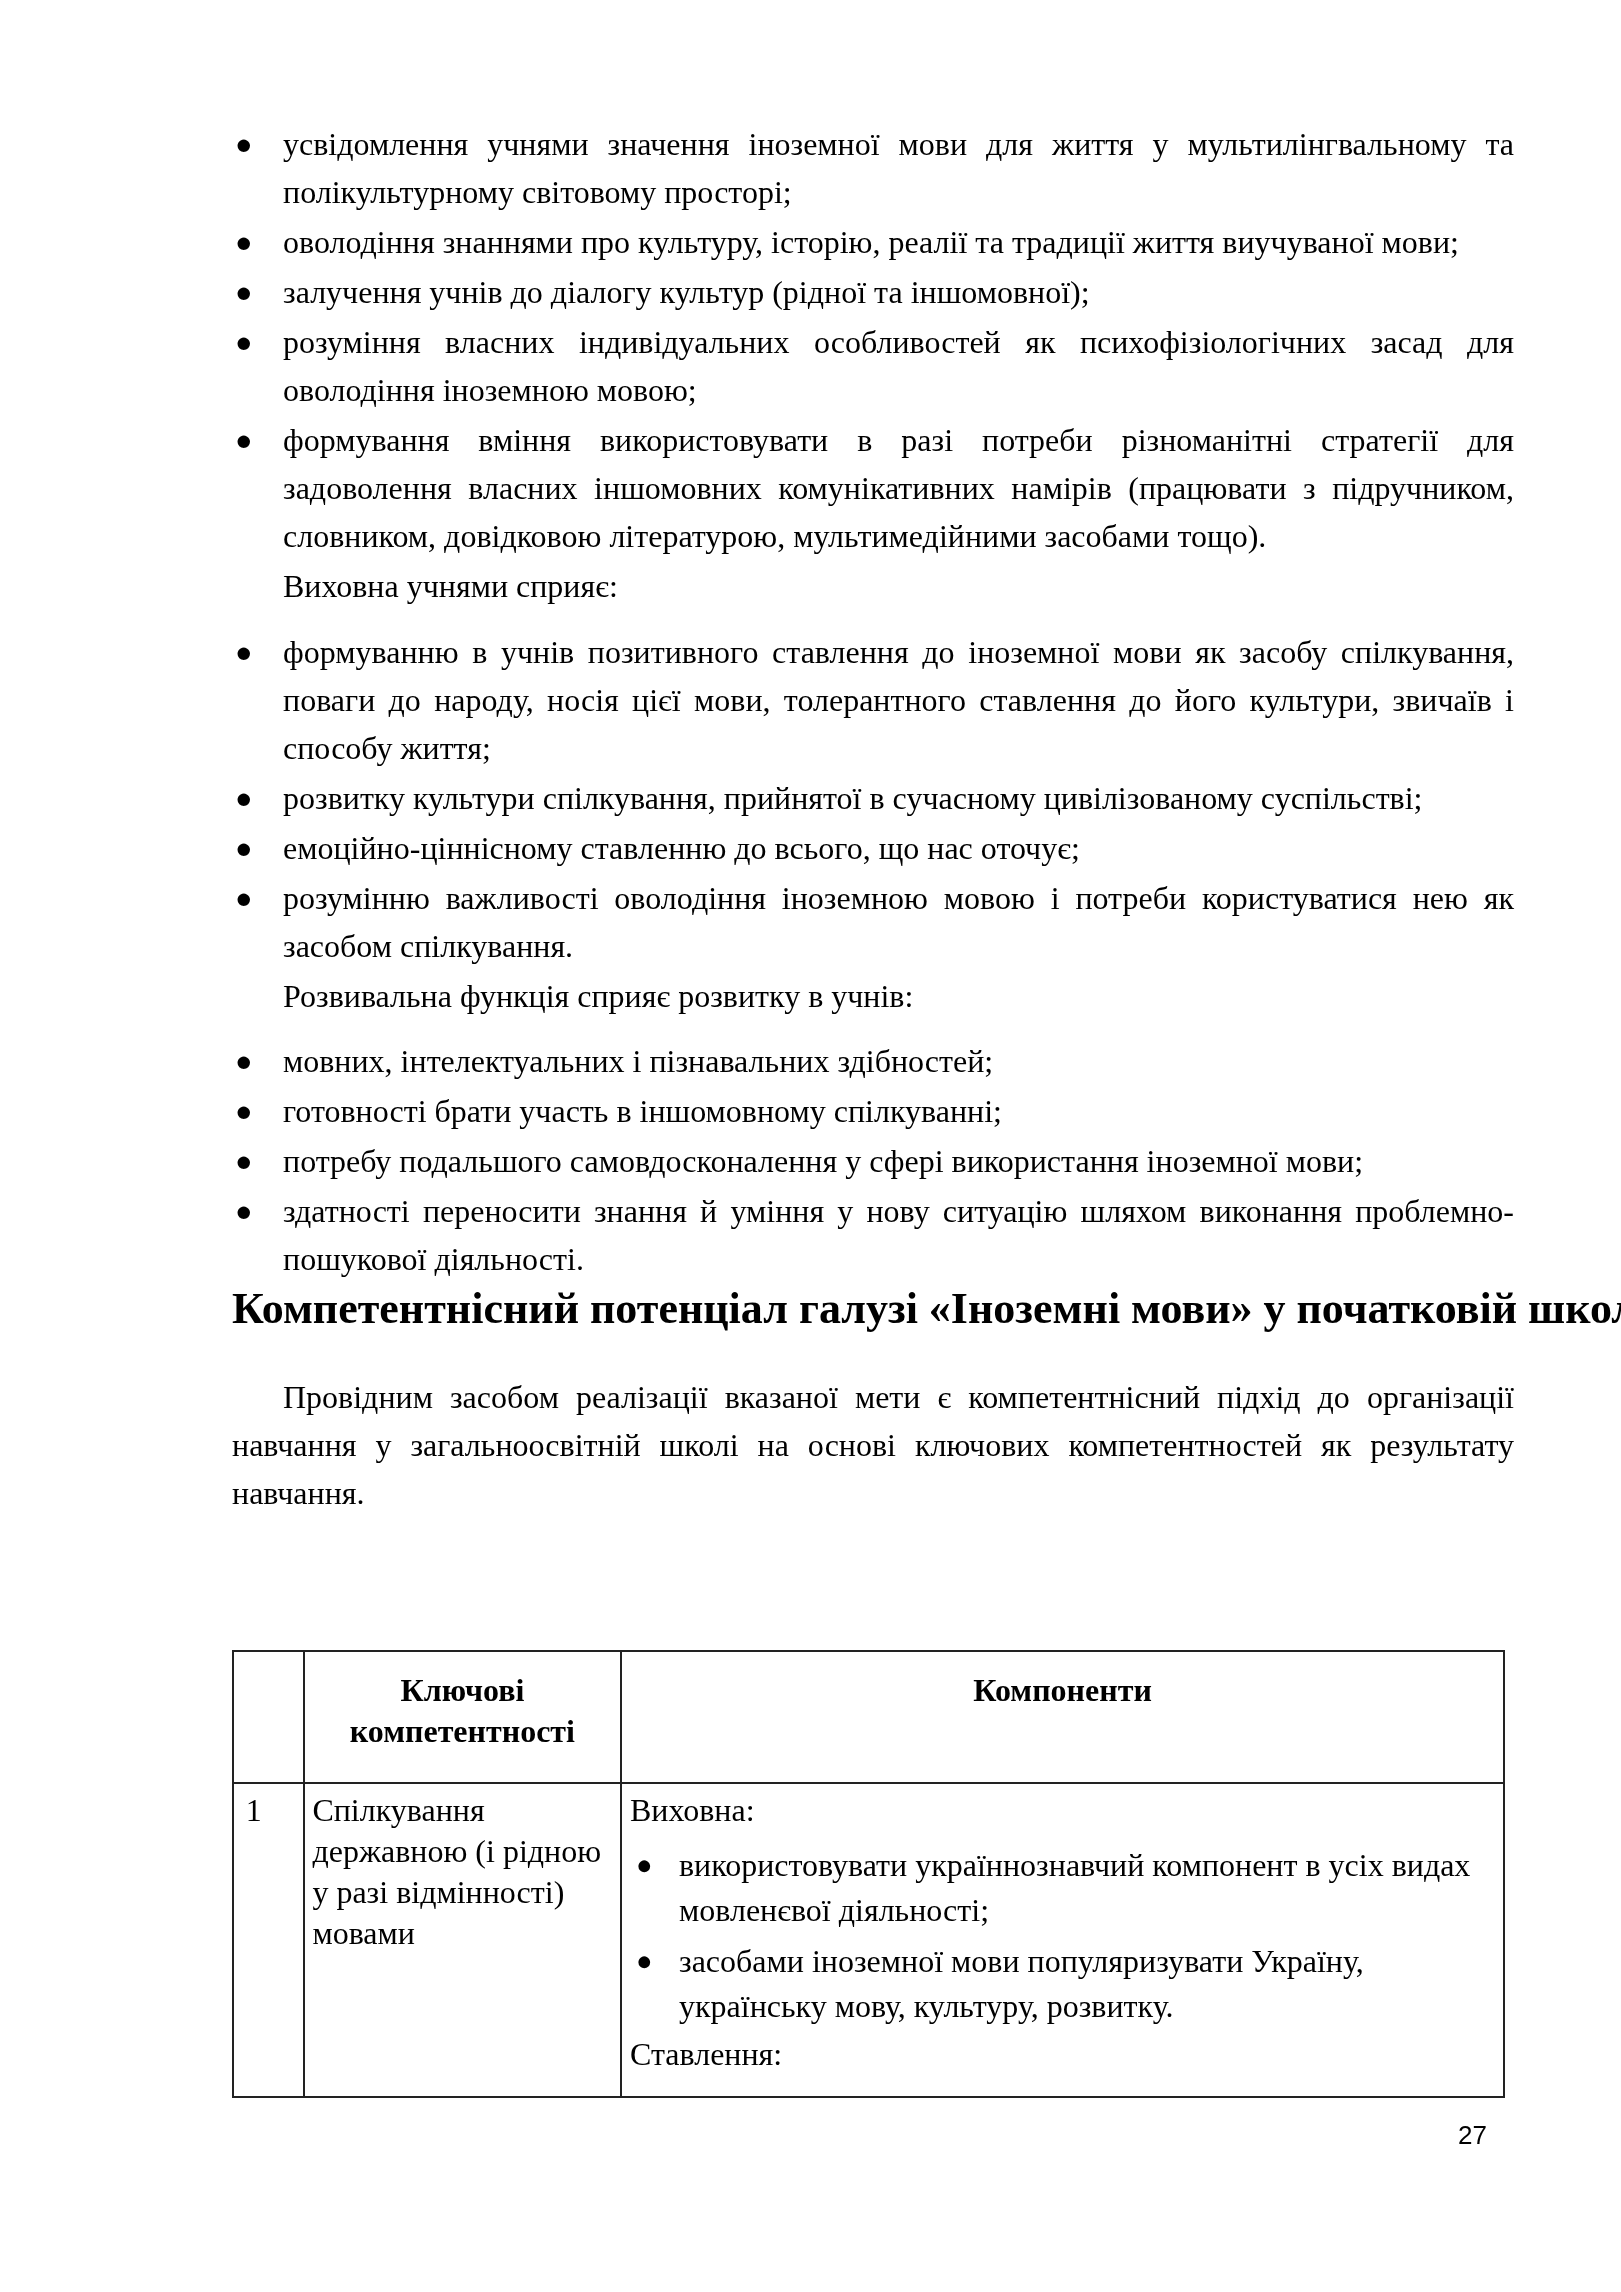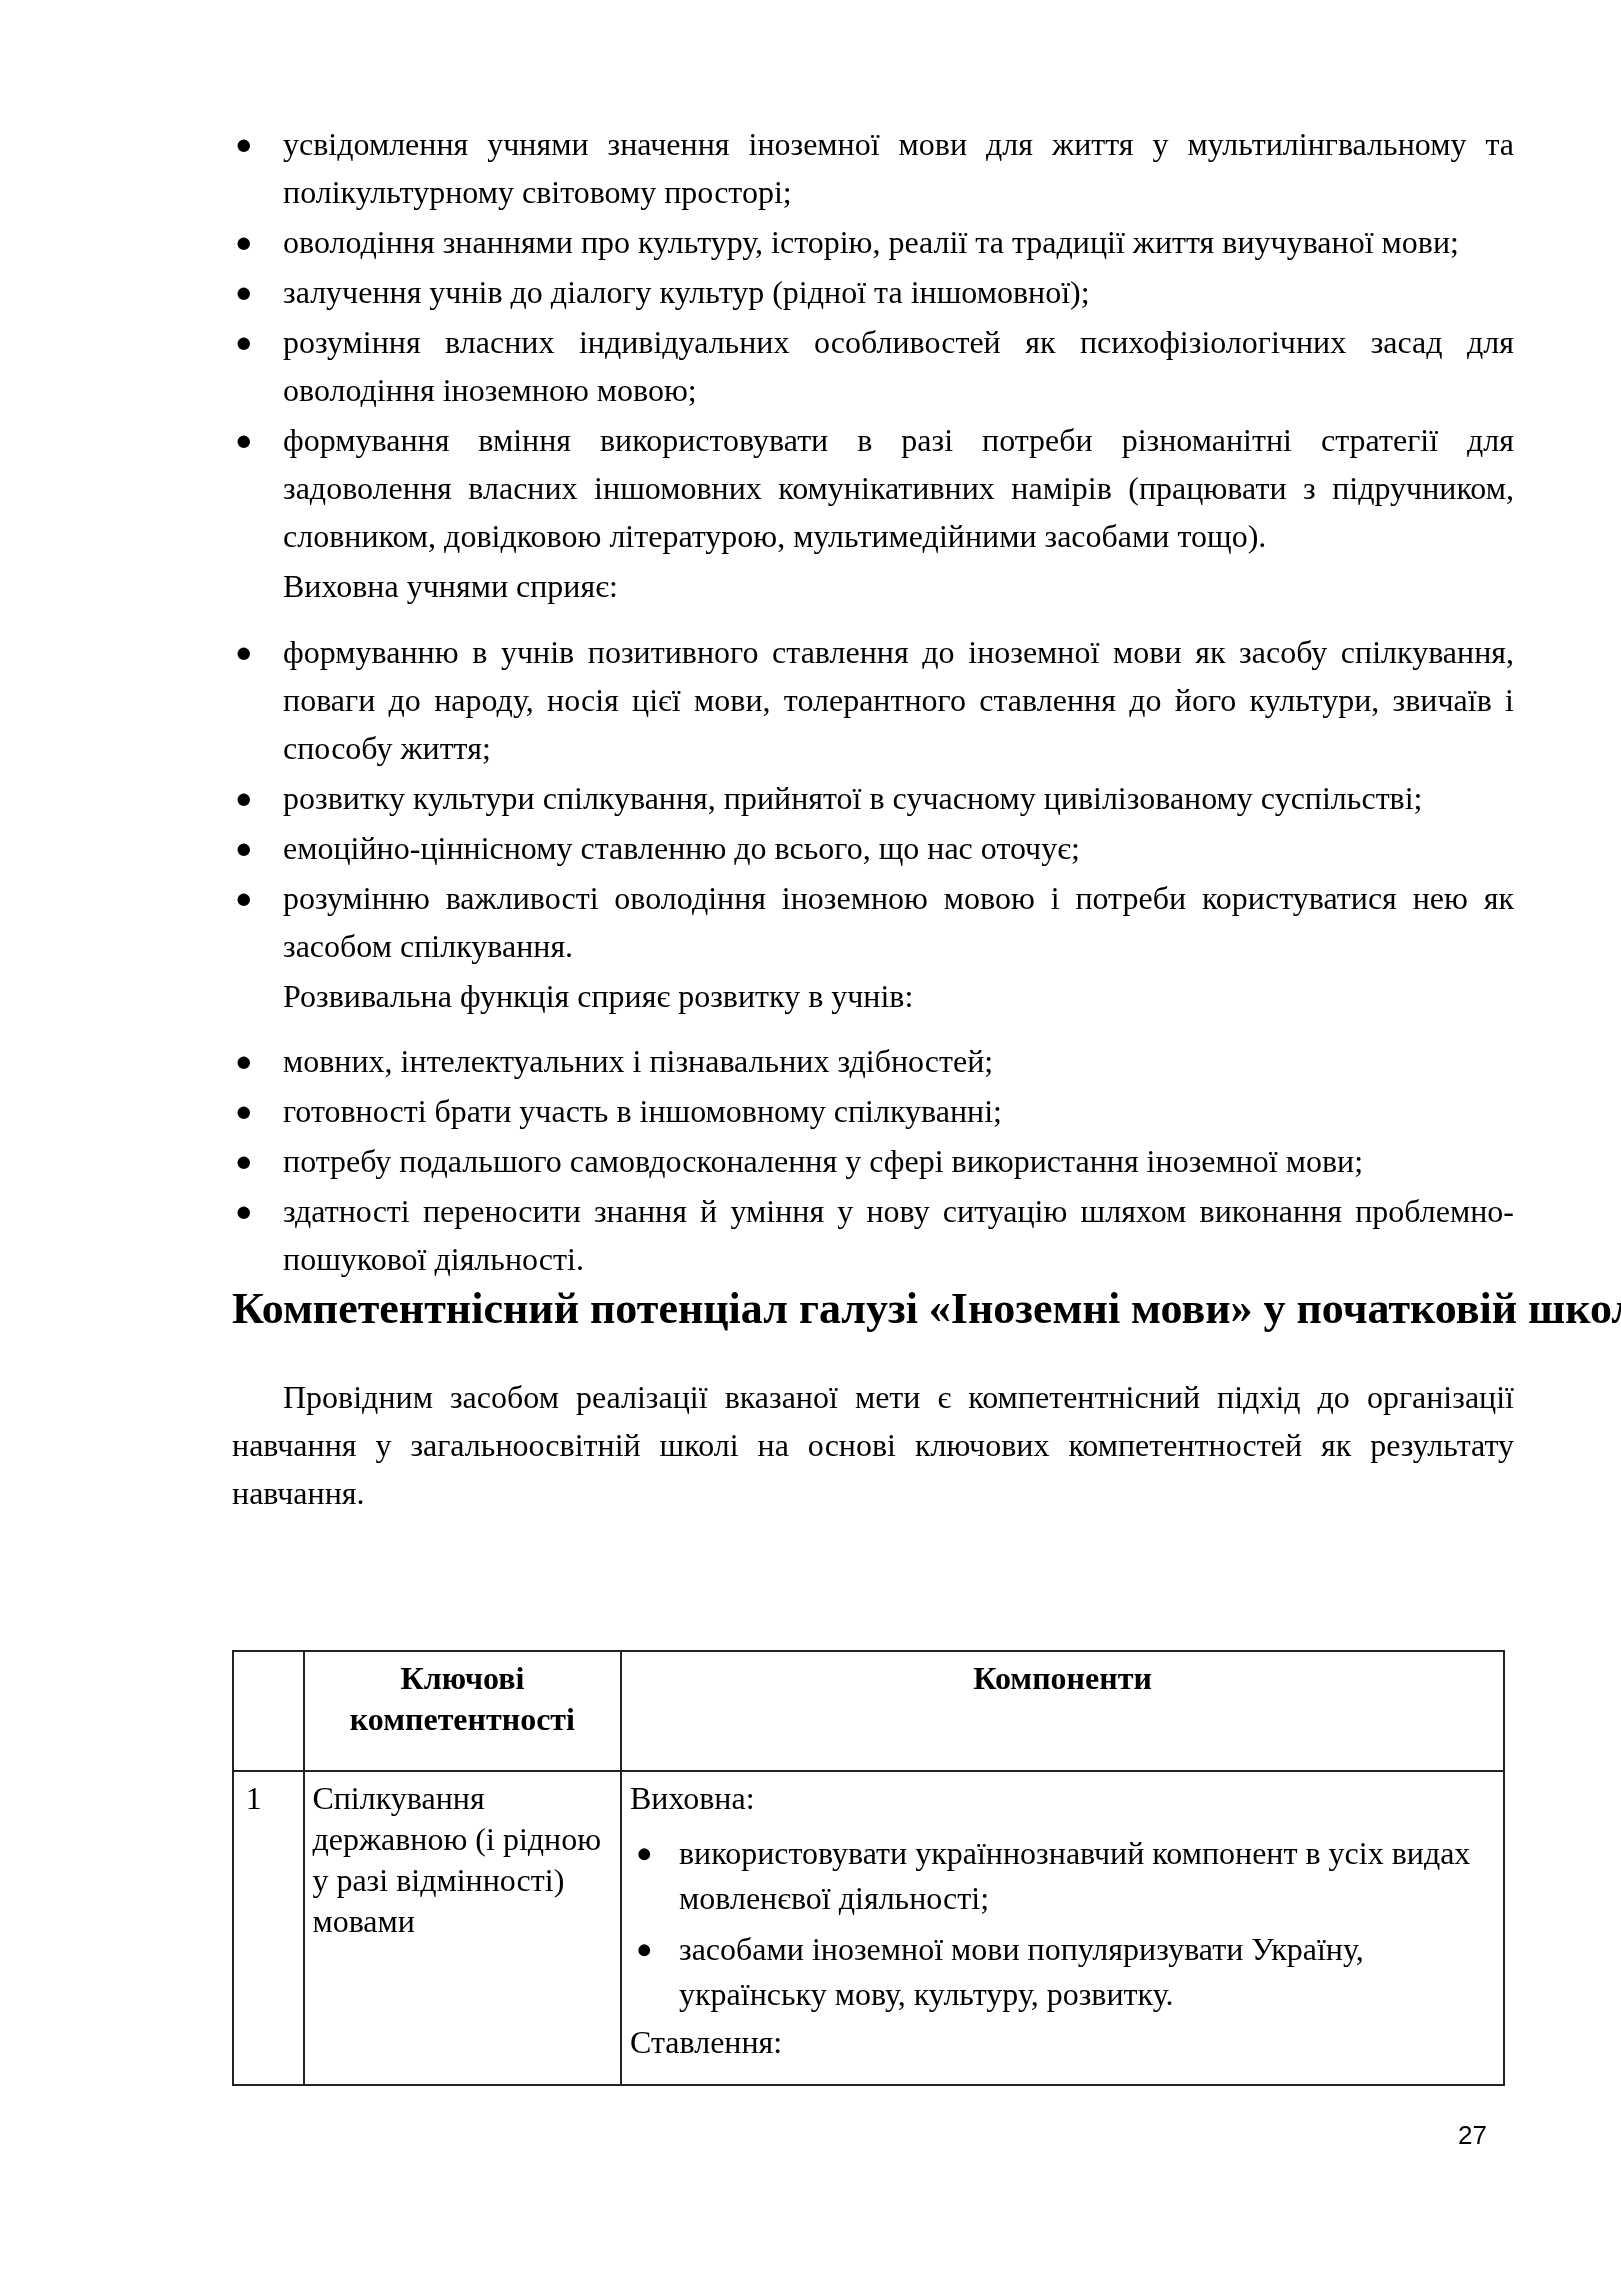--- a/index.html
+++ b/index.html
@@ -65,21 +65,21 @@
   }
   table.comp td, table.comp th {
     border: 2.9px solid #222222;
     vertical-align: top;
     padding: 0 7.8px;
   }
   table.comp th {
     font-weight: bold;
     text-align: center;
     height: 112px;
-    padding-top: 6px;
+    padding-top: 18px;
   }
   .c-num { width: 49px; text-align: left; padding-left: 11.8px !important; }
   .c-key { width: 300px; }
   .c-comp { }
   table.comp td { padding-top: 5.9px; }
   .cell-list { list-style: none; margin: 11.8px 0 0 0; padding: 0; }
   .cell-list li { position: relative; padding-left: 49px; margin-bottom: 5.9px; line-height: 45px; }
   .cell-list li .bul { position: absolute; left: 5.9px; top: 0; font-size: 27.4px; }
   .row1 td { height: 306px; }
   .page-num {

